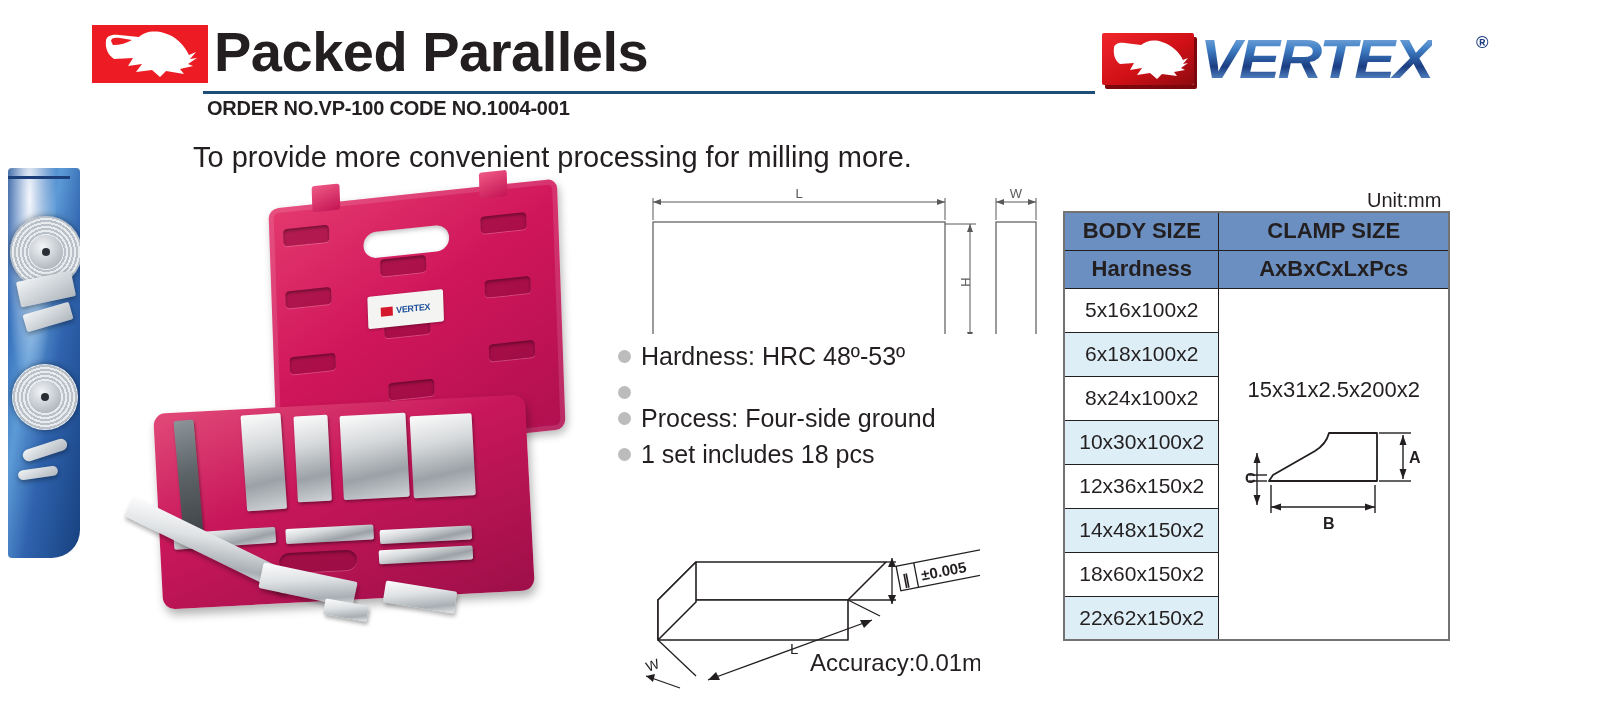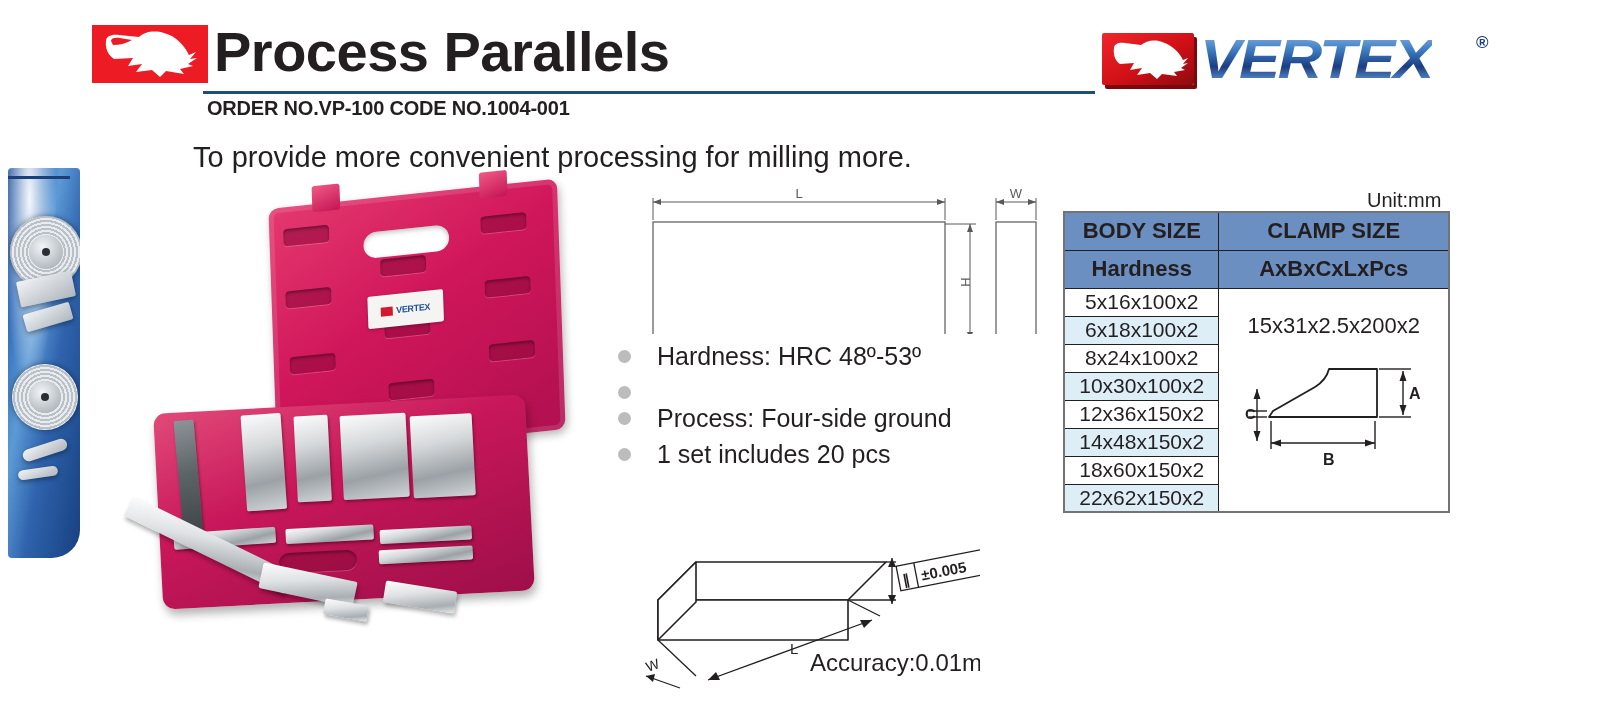--- a/index.html
+++ b/index.html
@@ -141,21 +141,21 @@
   .loose { position:absolute; border-radius:2px;
     background: linear-gradient(165deg,#fcfcfc 0%, #dfe2e4 40%, #a8aeb3 78%, #e6e9ea 100%);
     box-shadow: 2px 3px 4px rgba(0,0,0,.3);
   }
 
   
   .draw-top { position:absolute; left: 620px; top: 184px; width: 420px; height: 150px; }
 
   
   .bullets { position: absolute; left: 618px; top: 340px; width: 430px; }
-  .bullet-row { display:flex; align-items:flex-start; gap: 26px; margin-bottom: 3px; }
+  .bullet-row { display:flex; align-items:flex-start; gap: 10px; margin-bottom: 3px; }
   .dot { width: 13px; height: 13px; border-radius:50%; background:#bcbcbc; margin-top: 10px; flex:none; }
   .btext { font-size: 25px; color:#231f20; line-height: 1.32; white-space: pre-line; }
 
   
   .draw-iso { position:absolute; left: 640px; top: 528px; width: 340px; height: 165px; }
 
   
   .unit-label {
     position: absolute; left: 1367px; top: 189px;
     font-size: 20px; color:#231f20;
@@ -163,21 +163,21 @@
   .spec-table {
     position: absolute; left: 1063px; top: 211px;
     width: 387px; border-collapse: collapse;
     border: 2px solid #737373;
   }
   .spec-table th, .spec-table td {
     border: 1.5px solid #231f20;
     text-align: center;
     font-size: 21px;
     color: #231f20;
-    height: 28px;
+    height: 44px;
     padding: 0 4px;
     font-weight: normal;
   }
   .spec-table th {
     background: #6b8fc0;
     font-weight: bold;
     font-size: 22px;
     height: 38px;
   }
   .spec-table td.alt { background: #ddeef7; }
@@ -207,21 +207,21 @@
 
   <div class="brand-mark">
     <svg viewBox="0 0 116 58">
       <path fill="#ffffff" d="M14 16 C14 11,20 9,27 10 L47 12 C52 7,62 5,72 8 C84 11,92 20,97 30
         L104 27 L98 34 L105 33 L96 39 L101 41 L88 44 L92 49 L74 46 L68 52 L60 45
         L44 47 L50 39 L36 41 L41 33 L22 34 C16 30,13 23,14 16 Z"></path>
       <path fill="#ed1c24" d="M19 16 C19 13,23 12,28 13 L40 15 C35 18,28 20,21 20 Z"></path>
     </svg>
   </div>
 
-  <div class="title txt">Process Parallels</div>
+  <div class="title txt">Packed Parallels</div>
   <div class="title-rule"></div>
   <div class="order-line txt">ORDER NO.VP-100   CODE NO.1004-001</div>
   <div class="tagline txt">To provide more convenient processing for milling more.</div>
 
   <div class="vertex-logo">
     <div class="vertex-eagle">
       <svg viewBox="0 0 92 52">
         <path fill="#ffffff" d="M12 15 C12 11,17 9,23 10 L39 12 C44 8,52 6,60 9
           C70 12,77 19,81 27 L86 25 L81 31 L86 30 L79 35 L83 37 L72 39 L75 43 L60 41
           L55 46 L48 40 L35 42 L40 35 L28 37 L32 30 L18 31 C13 28,11 21,12 15 Z"></path>
@@ -309,21 +309,21 @@
     </div>
     <div class="bullet-row">
       <span class="dot"></span>
     </div>
     <div class="bullet-row">
       <span class="dot"></span>
       <span class="btext txt">Process: Four-side ground</span>
     </div>
     <div class="bullet-row">
       <span class="dot"></span>
-      <span class="btext txt">1 set includes 20 pcs</span>
+      <span class="btext txt">1 set includes 18 pcs</span>
     </div>
   </div>
 
   <div class="draw-iso">
     <svg width="340" height="165" viewBox="0 0 340 165">
       <g stroke="#231f20" stroke-width="1.6" fill="#ffffff" stroke-linejoin="round">
 
         <polygon points="18,72 56,34 246,34 208,72"></polygon>
 
         <polygon points="18,72 208,72 208,112 18,112"></polygon>

